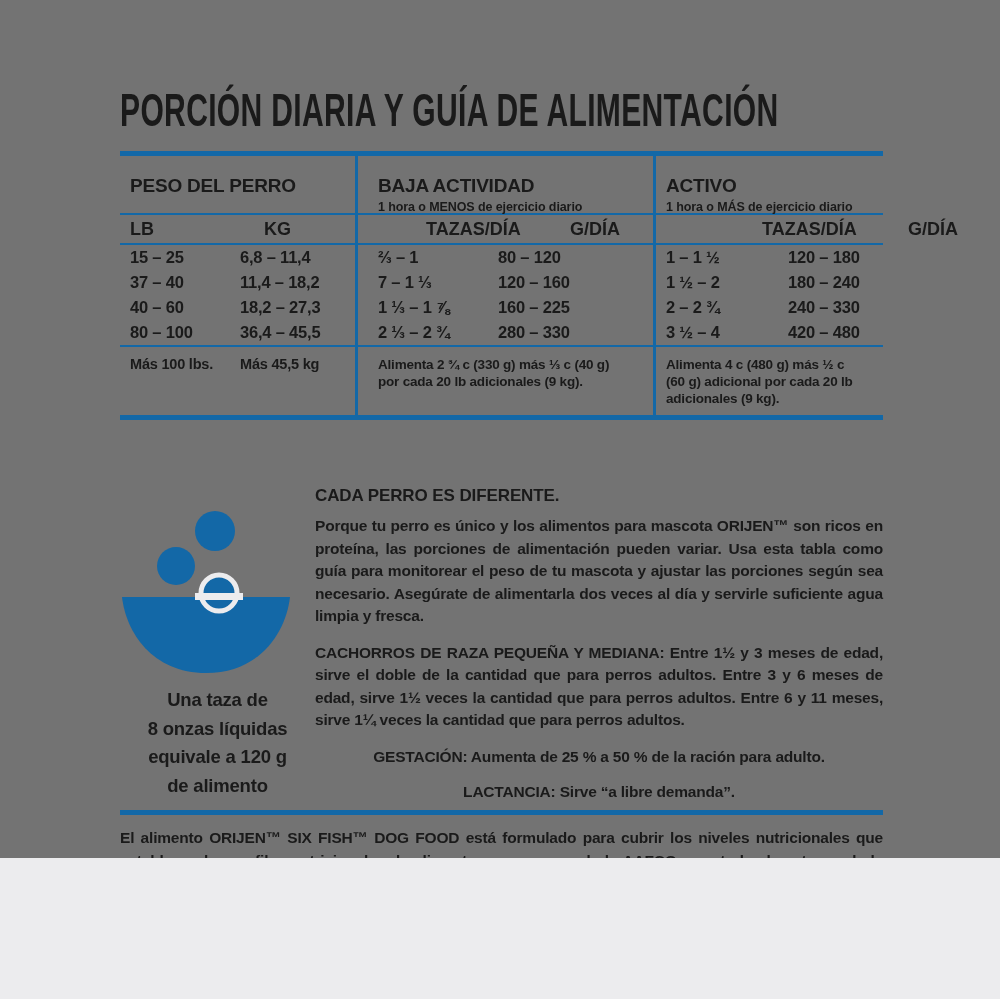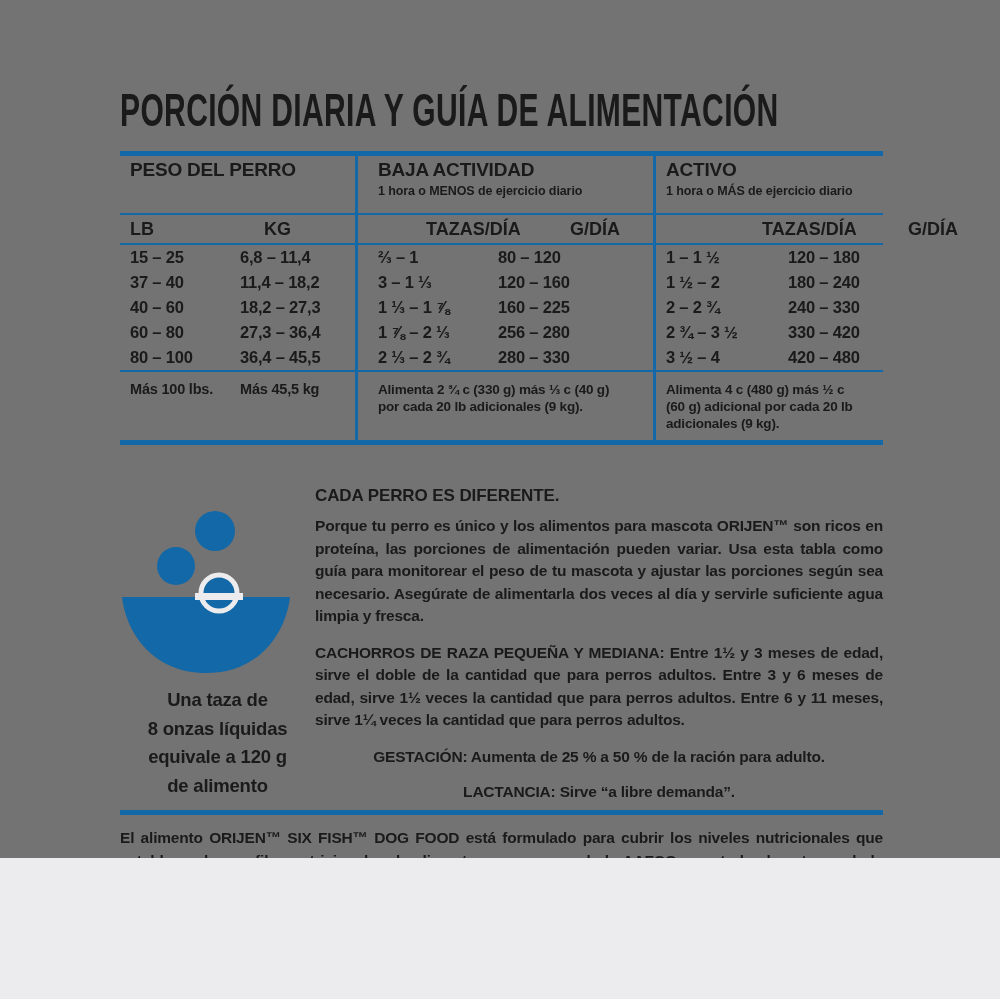--- a/index.html
+++ b/index.html
@@ -46,21 +46,21 @@
   .rule-thin { height: 2px; background: #1368a7; width: 100%; }
   .vdivider {
     position: absolute;
     top: 0; bottom: 0;
     width: 3px;
     background: #1368a7;
   }
   .vdivider.d1 { left: 235px; }
   .vdivider.d2 { left: 533px; }
 
-  .head-band { height: 57px; align-items: start; padding-top: 3px; }
+  .head-band { height: 57px; align-items: start; padding-top: 19px; }
   .sec-title { grid-column: span 2; font-size: 19px; letter-spacing: -0.2px; }
   .sec-title.first { padding-left: 10px; }
   .sec-sub { font-size: 12.5px; letter-spacing: -0.1px; margin-top: 3px; }
 
   .subhead-band { height: 28px; font-size: 18px; gap: 24px; }
   .data-band .row { height: 25px; }
   .data-band { font-size: 16.5px; letter-spacing: -0.2px; }
   .cell-pad { padding-left: 10px; }
 
   .footer-band { min-height: 66px; align-items: start; padding-top: 9px; padding-bottom: 8px; }
@@ -169,40 +169,32 @@
         <div class="cell-pad">15 – 25</div>
         <div>6,8 – 11,4</div>
         <div>⅔ – 1</div>
         <div>80 – 120</div>
         <div>1 – 1 ½</div>
         <div>120 – 180</div>
       </div>
       <div class="tgrid row">
         <div class="cell-pad">37 – 40</div>
         <div>11,4 – 18,2</div>
-        <div>3 – 1 ⅓</div>
+        <div>7 – 1 ⅓</div>
         <div>120 – 160</div>
         <div>1 ½ – 2</div>
         <div>180 – 240</div>
       </div>
       <div class="tgrid row">
         <div class="cell-pad">40 – 60</div>
         <div>18,2 – 27,3</div>
         <div>1 ⅓ – 1 ⅞</div>
         <div>160 – 225</div>
         <div>2 – 2 ¾</div>
         <div>240 – 330</div>
-      </div>
-      <div class="tgrid row">
-        <div class="cell-pad">60 – 80</div>
-        <div>27,3 – 36,4</div>
-        <div>1 ⅞ – 2 ⅓</div>
-        <div>256 – 280</div>
-        <div>2 ¾ – 3 ½</div>
-        <div>330 – 420</div>
       </div>
       <div class="tgrid row">
         <div class="cell-pad">80 – 100</div>
         <div>36,4 – 45,5</div>
         <div>2 ⅓ – 2 ¾</div>
         <div>280 – 330</div>
         <div>3 ½ – 4</div>
         <div>420 – 480</div>
       </div>
     </div>

